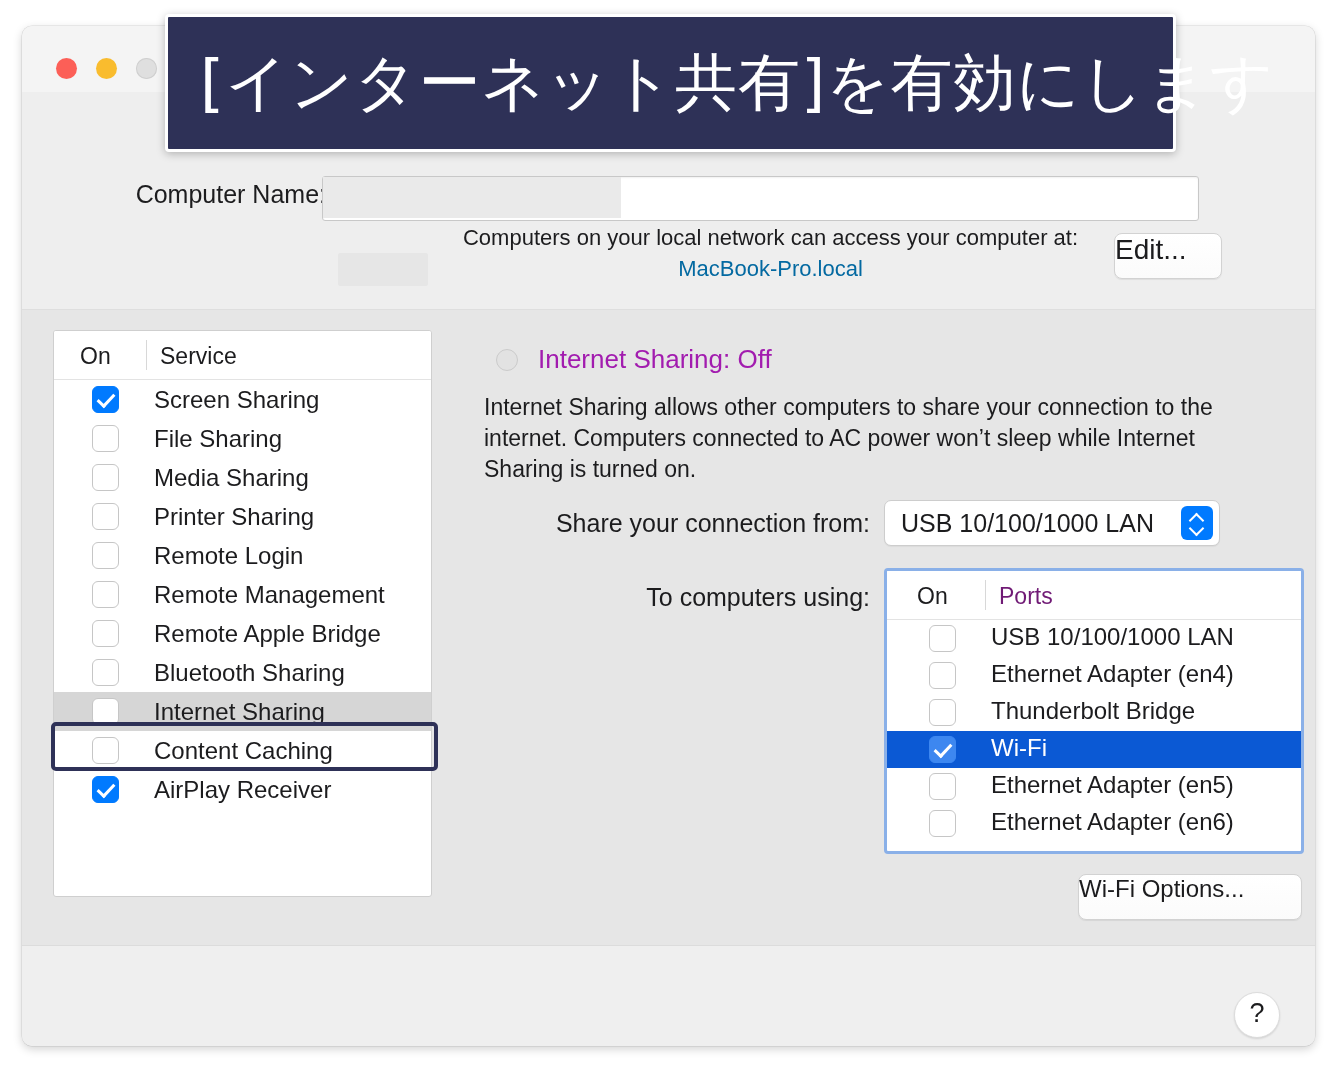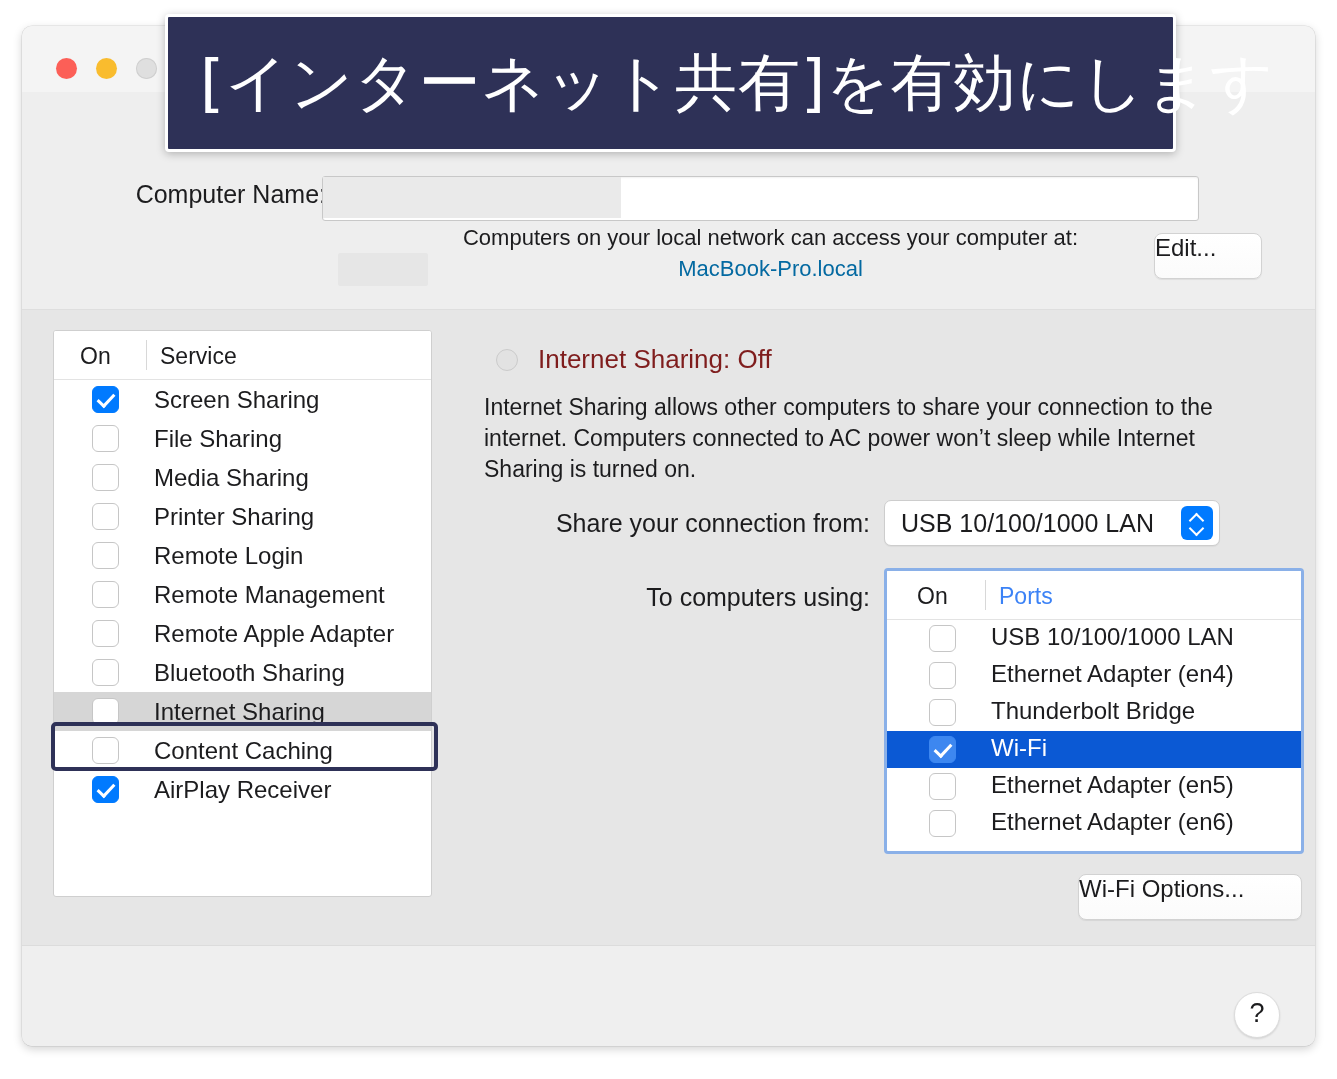--- a/index.html
+++ b/index.html
@@ -86,22 +86,21 @@
     background: linear-gradient(#ffffff,#fbfbfb);
     border: 1px solid #d2d2d2;
     border-radius: 8px;
     box-shadow: 0 1px 1px rgba(0,0,0,0.07);
     color:#1c1c1e;
     cursor: default;
   }
   .btn-edit {
     position:absolute; left:1092px; top:141px;
     width: 106px; height: 44px;
-    font-size: 24px;
-    margin-left: 40px;
+    font-size: 28px;
   }
 
   
   .content {
     position:absolute; left:0; top:284px; width:100%; height:635px;
     background:#e6e6e6;
   }
 
   
   .services {
@@ -174,21 +173,21 @@
   }
 
   
   .detail { position:absolute; left:440px; top:0px; width:800px; height:100%; }
 
   .status-row { position:absolute; left:34px; top:34px; display:flex; align-items:center; }
   .status-dot {
     width: 22px; height:22px; border-radius:50%;
     background:#e2e2e2; border:1px solid #cbcbcb; box-sizing:border-box;
   }
-  .status-text { margin-left: 20px; font-size:26px; color:#7f1d1d; }
+  .status-text { margin-left: 20px; font-size:26px; color:#a21caf; }
 
   .desc {
     position:absolute; left:22px; top:82px;
     width: 748px;
     font-size: 23px; line-height: 31px; color:#1c1c1e;
   }
 
   .share-row { position:absolute; left:0px; top:190px; width:760px; display:flex; align-items:center; }
   .share-label { font-size:25px; color:#1c1c1e; text-align:right; width:408px; }
   .popup {
@@ -221,21 +220,21 @@
     border: 3px solid #8ab0e8;
     border-radius: 4px;
     overflow:hidden;
     box-sizing:border-box;
   }
   .ports-head {
     position:relative; height:48px; border-bottom:1px solid #e3e3e3; background:#ffffff;
   }
   .ports-head .h-on { position:absolute; left:30px; top:12px; font-size:23px; color:#1c1c1e; }
   .ports-head .h-sep { position:absolute; left:98px; top:9px; width:1px; height:30px; background:#d8d8d8; }
-  .ports-head .h-ports { position:absolute; left:112px; top:12px; font-size:23px; color:#3b82f6; }
+  .ports-head .h-ports { position:absolute; left:112px; top:12px; font-size:23px; color:#701a75; }
 
   .port-row { position:relative; height:37px; }
   .port-row.selected { background:#0b59d4; }
   .port-row .cb { left:42px; top:5px; }
   .port-row.selected .cb { background:#3d87f0; border-color:#3d87f0; }
   .port-label {
     position:absolute; left:104px; top:3px;
     font-size:24px; color:#1c1c1e; white-space:nowrap;
   }
   .port-row.selected .port-label { color:#ffffff; }
@@ -341,21 +340,21 @@
             <div class="svc-row">
               <div class="cb"></div>
               <div class="svc-label">Remote Login</div>
             </div>
             <div class="svc-row">
               <div class="cb"></div>
               <div class="svc-label">Remote Management</div>
             </div>
             <div class="svc-row">
               <div class="cb"></div>
-              <div class="svc-label">Remote Apple Adapter</div>
+              <div class="svc-label">Remote Apple Bridge</div>
             </div>
             <div class="svc-row">
               <div class="cb"></div>
               <div class="svc-label">Bluetooth Sharing</div>
             </div>
             <div class="svc-row selected">
               <div class="cb"></div>
               <div class="svc-label">Internet Sharing</div>
             </div>
             <div class="svc-row">

